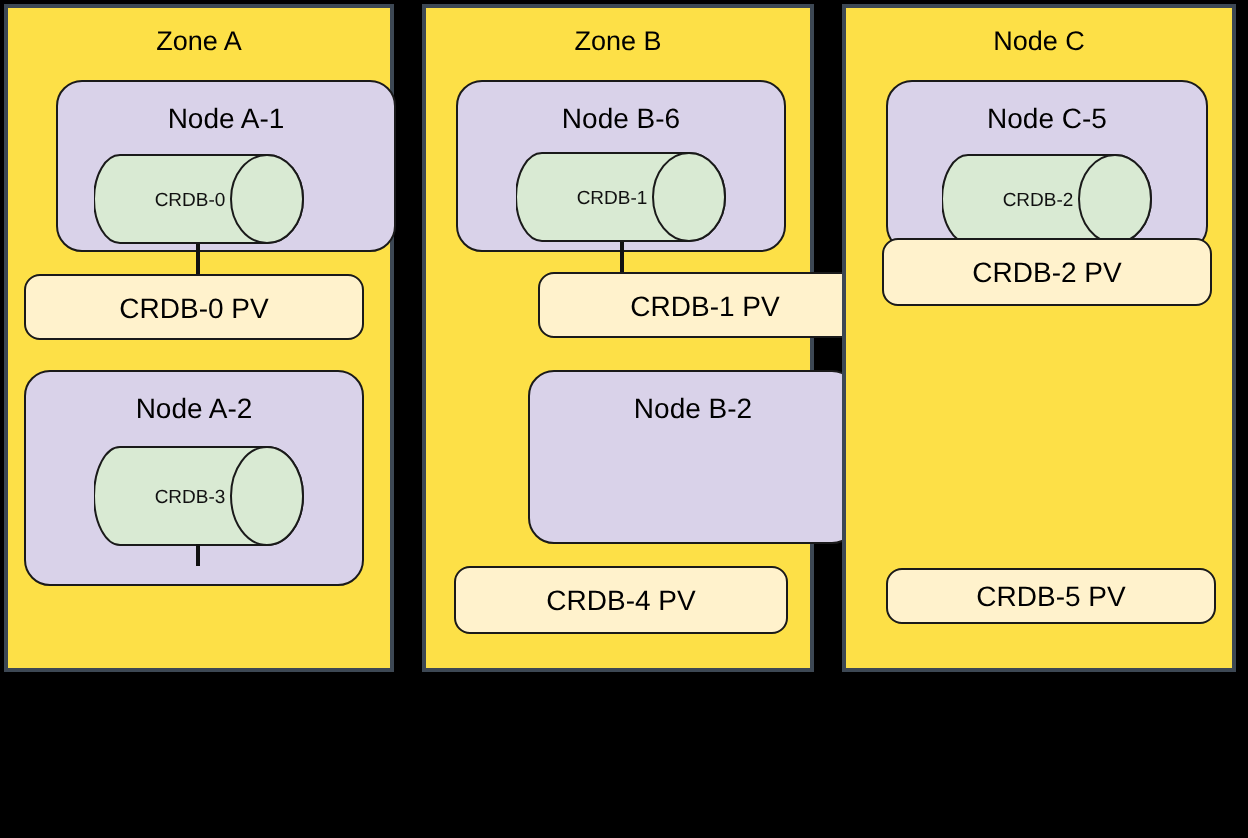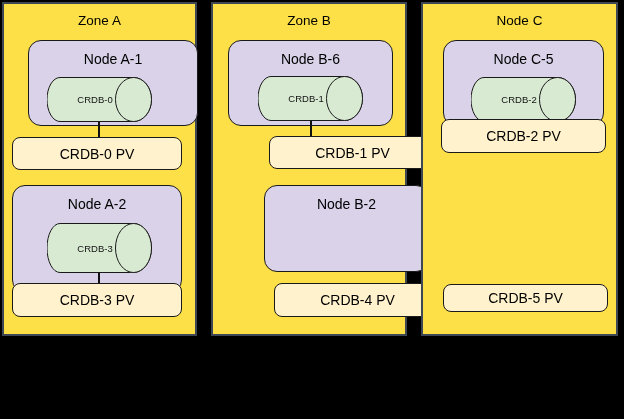--- a/index.html
+++ b/index.html
@@ -77,23 +77,20 @@
 
   <div class="node" style="left:8px;top:181px;width:170px;height:108px;">
     <div class="node-title">Node A-2</div>
   </div>
   <svg class="cylinder" style="left:43px;top:219px;" width="106" height="51" viewBox="0 0 106 51">
     <path d="M 13 0.5 L 86.5 0.5 A 18 24.5 0 0 1 86.5 49.5 L 13 49.5 A 13 24.5 0 0 1 13 0.5 Z" fill="#d9ead3" stroke="#1a1a1a" stroke-width="1"></path>
     <ellipse cx="86.5" cy="25" rx="18" ry="24.5" fill="#d9ead3" stroke="#1a1a1a" stroke-width="1"></ellipse>
     <text class="cyl-label" x="48" y="28.5" text-anchor="middle">CRDB-3</text>
   </svg>
   <div class="connector" style="left:94px;top:268px;height:11px;"></div>
-  <div class="pv" style="left:8px;top:279px;width:170px;height:34px;">
-    <span>CRDB-3 PV</span>
-  </div>
 </div>
 
 <div class="zone" id="zone-b">
   <div class="zone-title">Zone B</div>
 
   <div class="node" style="left:15px;top:36px;width:165px;height:86px;">
     <div class="node-title">Node B-6</div>
   </div>
   <svg class="cylinder" style="left:45px;top:72px;" width="106" height="46" viewBox="0 0 106 46">
     <path d="M 13 0.5 L 86.5 0.5 A 18 22 0 0 1 86.5 44.5 L 13 44.5 A 13 22 0 0 1 13 0.5 Z" fill="#d9ead3" stroke="#1a1a1a" stroke-width="1"></path>
@@ -101,21 +98,21 @@
     <text class="cyl-label" x="48" y="26" text-anchor="middle">CRDB-1</text>
   </svg>
   <div class="connector" style="left:97px;top:117px;height:16px;"></div>
   <div class="pv" style="left:14px;top:132px;width:167px;height:33px;margin-left:42px;">
     <span>CRDB-1 PV</span>
   </div>
 
   <div class="node" style="left:15px;top:181px;width:165px;height:87px;margin-left:36px;">
     <div class="node-title">Node B-2</div>
   </div>
-  <div class="pv" style="left:14px;top:279px;width:167px;height:34px;margin-left:47px;">
+  <div class="pv" style="left:14px;top:279px;width:167px;height:34px;">
     <span>CRDB-4 PV</span>
   </div>
 </div>
 
 <div class="zone" id="zone-c">
   <div class="zone-title">Node C</div>
 
   <div class="node" style="left:20px;top:36px;width:161px;height:86px;">
     <div class="node-title">Node C-5</div>
   </div>

